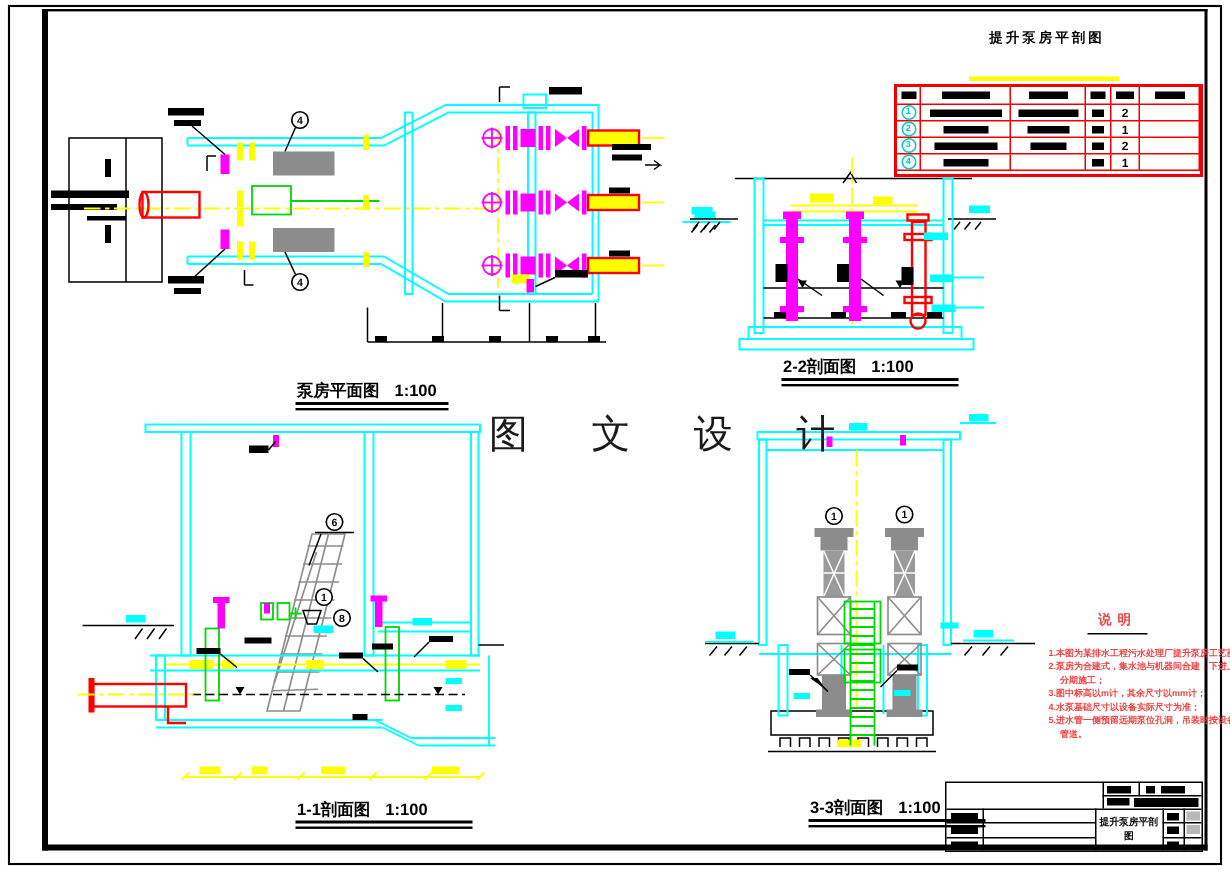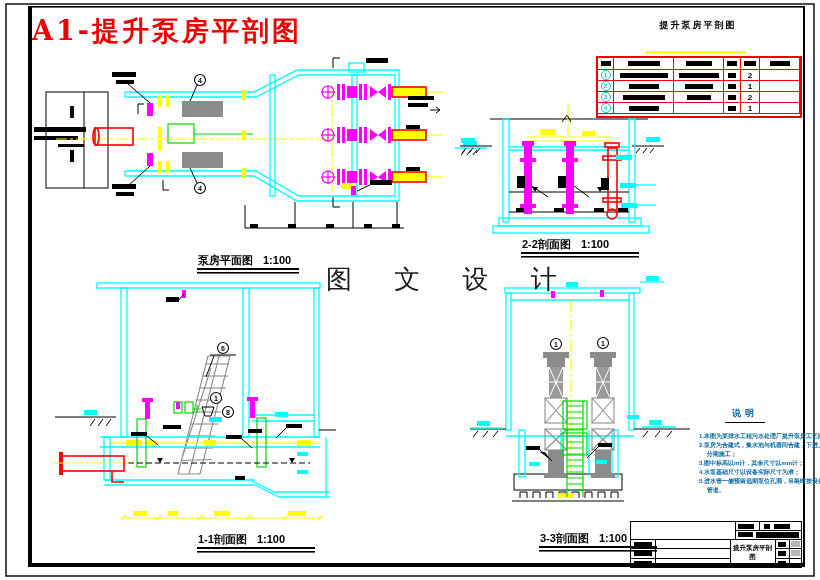--- a/index.html
+++ b/index.html
@@ -23,39 +23,39 @@
   .gyl{fill:none;stroke:#8c8c8c;stroke-width:1.1;}
   .wh{fill:none;stroke:#ffffff;stroke-width:1;}
   .cl{stroke-dasharray:11 3 3 3;}
   .dsh{stroke-dasharray:6 3;}
   .lbl{font:bold 11px "Liberation Sans",sans-serif;fill:#000;}
   .co{font:bold 7px "Liberation Sans",sans-serif;fill:#000;text-anchor:middle;}
   
   .sheet-title{left:32px;top:13px;color:#ee0000;font:bold 27px "DejaVu Serif",serif;
                letter-spacing:3px;white-space:nowrap;}
   
-  .watermark{left:326px;top:262px;color:#1a1a1a;font:26px "DejaVu Serif",serif;
+  .watermark{left:326px;top:272px;color:#1a1a1a;font:26px "DejaVu Serif",serif;
              letter-spacing:17px;white-space:nowrap;}
   
   .equip-wrap{left:596px;top:19px;width:204px;}
   .equip-title{position:relative;text-align:center;font:bold 9px "Liberation Sans",sans-serif;
                color:#000;letter-spacing:2px;}
   .equip-title-line{position:absolute;left:50px;top:32px;width:100px;height:3px;background:#ffff00;}
   .equip-grid{position:absolute;left:0;top:37px;width:202px;height:58px;border:2px solid #f00000;
               display:grid;grid-template-columns:16px 60px 50px 17px 19px 1fr;
               grid-template-rows:12px 11px 11px 11px 11px;}
   .equip-grid>div{border-right:1.4px solid #f00000;border-bottom:1.4px solid #f00000;
                   display:flex;align-items:center;justify-content:center;overflow:hidden;}
   .bar{background:#000;height:5px;}
   .circ-no{width:8px;height:8px;border:1px solid #00c8c8;border-radius:50%;color:#00c8c8;
            font:bold 6px "Liberation Sans",sans-serif;display:flex;align-items:center;
            justify-content:center;}
   .qty{font:bold 8px "Liberation Sans",sans-serif;color:#000;}
   
-  .notes{left:699px;top:407px;width:108px;color:#0369a1;}
+  .notes{left:699px;top:407px;width:108px;color:#ef4444;}
   .notes-title{font:bold 9px "Liberation Sans",sans-serif;letter-spacing:4px;text-align:center;
                width:40px;margin-left:26px;border-bottom:1.6px solid #000;padding-bottom:2px;}
   .notes-lines{margin-top:9px;font:bold 6px "Liberation Sans",sans-serif;line-height:9px;
                white-space:nowrap;}
   
   .tblock{left:630px;top:521px;width:170px;height:45px;border:1.6px solid #000;}
   .tb-line{position:absolute;background:#000;}
   .tb-bar{position:absolute;background:#000;}
   .tb-stamp{position:absolute;background:#b8b8b8;}
   .tb-title{position:absolute;left:99px;top:17px;width:45px;height:28px;display:flex;
@@ -456,21 +456,20 @@
     <line x1="598" y1="447" x2="587" y2="458" class="bk" stroke-width="0.9"></line>
     <rect x="529" y="462" width="11" height="4" class="cyf"></rect>
     <rect x="596" y="460" width="11" height="4" class="cyf"></rect>
 
     <text x="540" y="542" class="lbl"><tspan>3-3剖面图</tspan><tspan dx="10">1:100</tspan></text>
     <rect x="539" y="546" width="118" height="2" class="bkf"></rect>
     <rect x="539" y="550" width="118" height="1.6" class="bkf"></rect>
   </g>
 </svg>
 
-<div class="abs sheet-title">A1-提升泵房平剖图</div>
 
 <div class="abs watermark">图 文 设 计</div>
 
 <div class="abs equip-wrap">
   <div class="equip-title">提升泵房平剖图</div>
   <div class="equip-title-line"></div>
   <div class="equip-grid">
 
     <div>
           <span class="bar" style="width:10px"></span>

